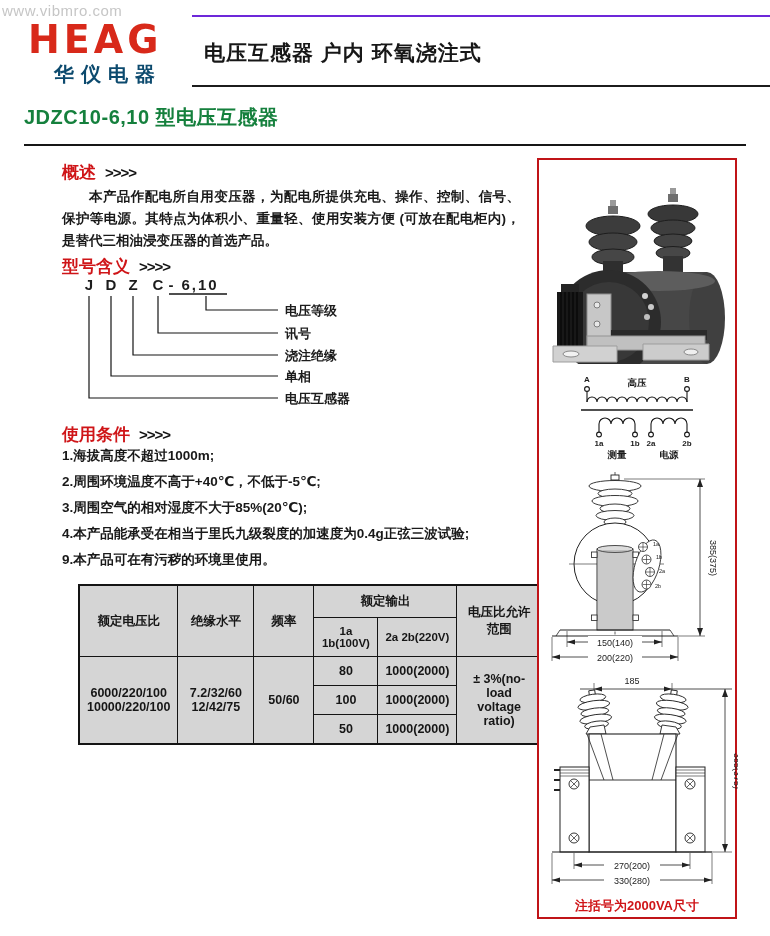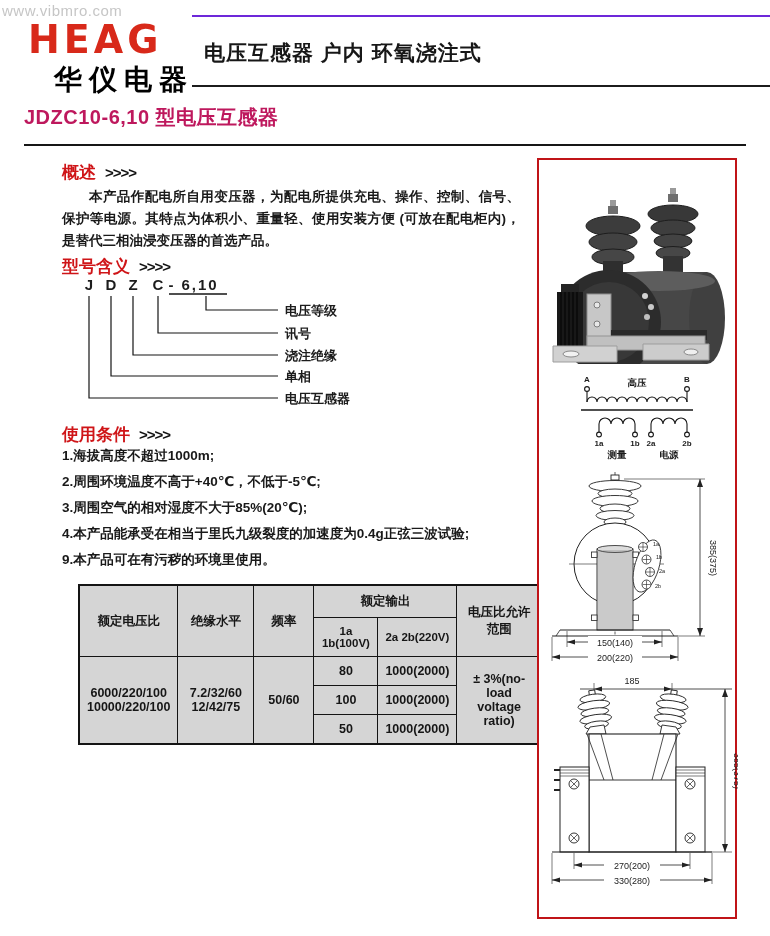--- a/index.html
+++ b/index.html
@@ -2,24 +2,24 @@
 <html><head>
 <meta charset="utf-8">
 <style>
   html,body{margin:0;padding:0;background:#ffffff;}
   .page{position:relative;width:770px;height:936px;background:#fff;overflow:hidden;
         font-family:"Liberation Sans","DejaVu Sans",sans-serif;color:#1a1a1a;}
   .watermark{position:absolute;left:2px;top:2px;font-size:15px;color:#c6c6c6;letter-spacing:.5px;}
   .logo{position:absolute;left:28px;top:20px;}
   .logo-main{font-size:38px;font-weight:900;color:#d8291a;letter-spacing:4px;line-height:40px;
              transform:scaleY(1.02);font-family:"DejaVu Sans",sans-serif;}
-  .logo-sub{font-size:28px;font-weight:900;color:#000000;letter-spacing:7px;margin:1px 0 0 26px;}
+  .logo-sub{font-size:20px;font-weight:900;color:#0c4a6e;letter-spacing:7px;margin:1px 0 0 26px;}
   .hdr{position:absolute;left:192px;top:15px;width:578px;border-top:2px solid #6d28d9;border-bottom:2px solid #1c1c1c;height:68px;}
   .hdr-title{font-size:21px;font-weight:900;color:#171717;letter-spacing:1px;margin:22px 0 0 12px;}
-  .model-title{position:absolute;left:24px;top:104px;font-size:20px;font-weight:900;color:#be185d;letter-spacing:.5px;}
+  .model-title{position:absolute;left:24px;top:104px;font-size:20px;font-weight:900;color:#15803d;letter-spacing:.5px;}
   .rule{position:absolute;left:24px;top:144px;width:722px;border-top:2px solid #161616;}
   .sec-head{position:absolute;font-size:17px;font-weight:900;color:#cf1518;}
   .sec-head .arrows{color:#111;font-size:15px;font-weight:900;letter-spacing:-1px;margin-left:9px;}
   .overview-body{position:absolute;left:62px;top:186px;width:458px;font-size:13.5px;font-weight:bold;
                  line-height:22px;text-indent:2em;text-align:justify;color:#191919;}
   .conds{position:absolute;left:62px;top:449px;width:465px;}
   .conds p{margin:0 0 11.5px 0;font-size:13.5px;font-weight:bold;line-height:14.5px;color:#191919;}
   .spec-table{position:absolute;left:78px;top:584px;border-collapse:collapse;background:#d5d5d5;
               font-size:12.5px;font-weight:bold;color:#161616;table-layout:fixed;border:2px solid #141414;}
   .spec-table td{border:1px solid #141414;text-align:center;vertical-align:middle;padding:7px;}
@@ -373,15 +373,16 @@
         <line x1="10" y1="177" x2="10" y2="208" stroke="#222" stroke-width=".6"></line>
         <line x1="170" y1="177" x2="170" y2="208" stroke="#222" stroke-width=".6"></line>
         <line x1="10" y1="204" x2="170" y2="204" stroke="#222" stroke-width=".8"></line>
         <polygon points="10,204 18,201.5 18,206.5" fill="#222"></polygon>
         <polygon points="170,204 162,201.5 162,206.5" fill="#222"></polygon>
         <rect x="62" y="198" width="56" height="12" fill="#fff"></rect>
         <text x="90" y="208" font-size="9" text-anchor="middle">330(280)</text>
       </g>
     </svg>
 
+    <div class="panel-note">注括号为2000VA尺寸</div>
   </div>
 
 </div>
 
 </body></html>

